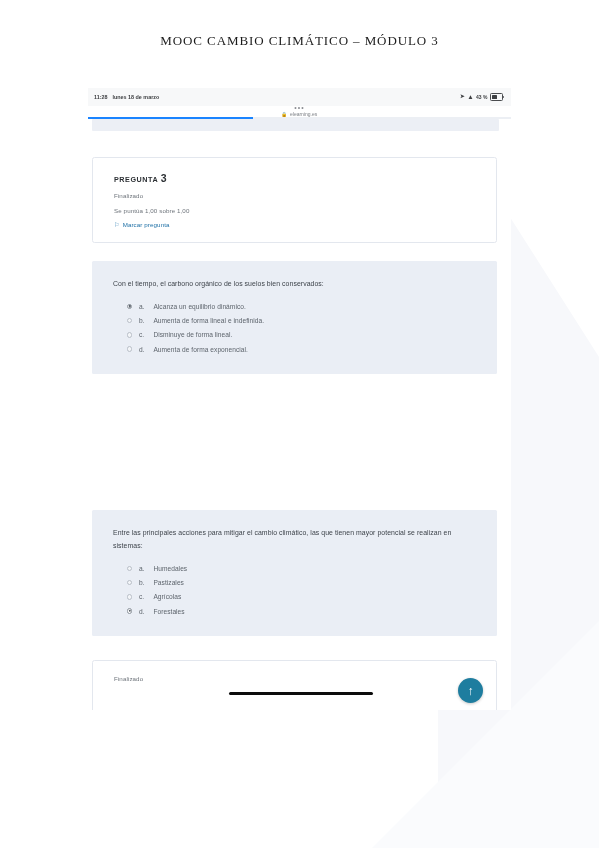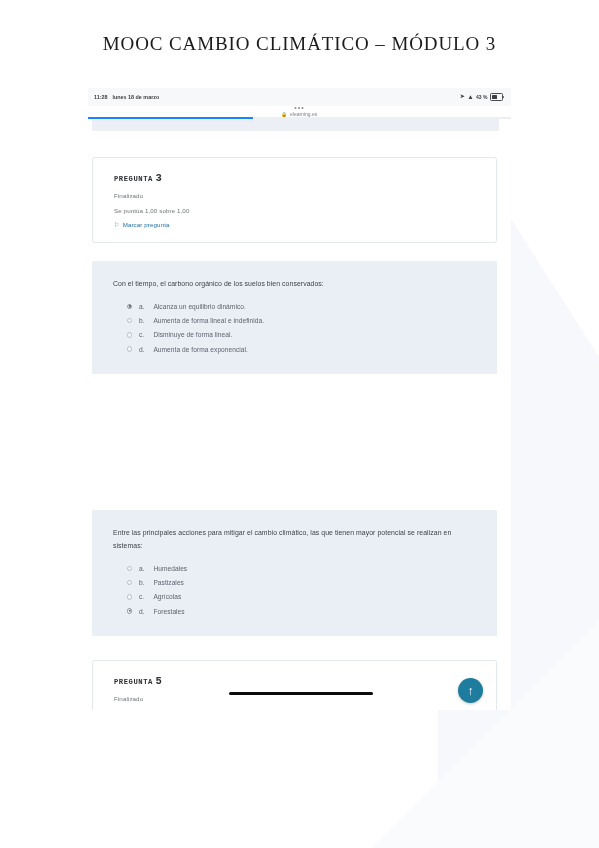--- a/index.html
+++ b/index.html
@@ -45,21 +45,21 @@
   }
 
   
   #doc-title {
     position: absolute;
     top: 33px;
     left: 0;
     width: 599px;
     text-align: center;
     font-family: "Liberation Serif", serif;
-    font-size: 19px;
+    font-size: 13px;
     letter-spacing: 0.9px;
     color: #1b1b1b;
     white-space: nowrap;
   }
 
   
   #shot {
     position: absolute;
     top: 88px;
     left: 88px;
@@ -196,21 +196,20 @@
     border-radius: 2.5px;
     box-sizing: border-box;
     padding: 14px 0 14px 21px;
   }
   .q-label {
     font-size: 7.2px;
     letter-spacing: 0.55px;
     color: #2b2f33;
     font-weight: 600;
     margin-bottom: 8px;
-    font-family: Liberation Mono, monospace;
   }
   .q-label .qnum {
     font-size: 10.5px;
     font-weight: 700;
     letter-spacing: 0;
     margin-left: 2.5px;
   }
   .q-meta {
     font-size: 6.2px;
     color: #6e747b;
@@ -408,23 +407,20 @@
           </li>
           <li class="opt">
             <span class="radio sel"></span>
             <span class="opt-key">d.</span>
             <span class="opt-txt">Forestales</span>
           </li>
         </ul>
       </div>
 
       <div class="qcard" style="top:541px; padding-bottom:40px;">
-        <div class="q-label">
-          <span>PREGUNTA</span><span class="qnum">5</span>
-        </div>
         <div class="q-meta">Finalizado</div>
       </div>
 
       <div class="fab" style="top: 559px; left: 370px; background: rgb(30, 125, 159);">
         <span>↑</span>
       </div>
 
       <div class="home-bar" style="top:573px; left:141px; width:144px;"></div>
 
     </div>

